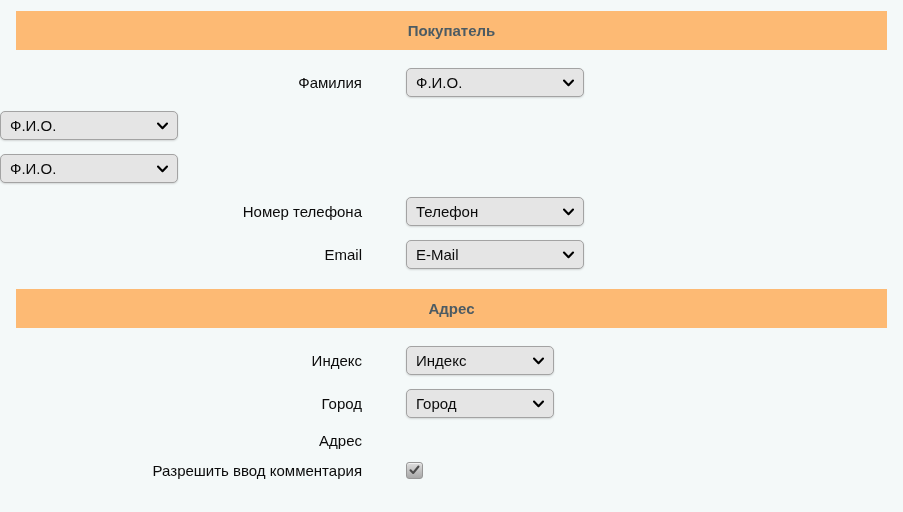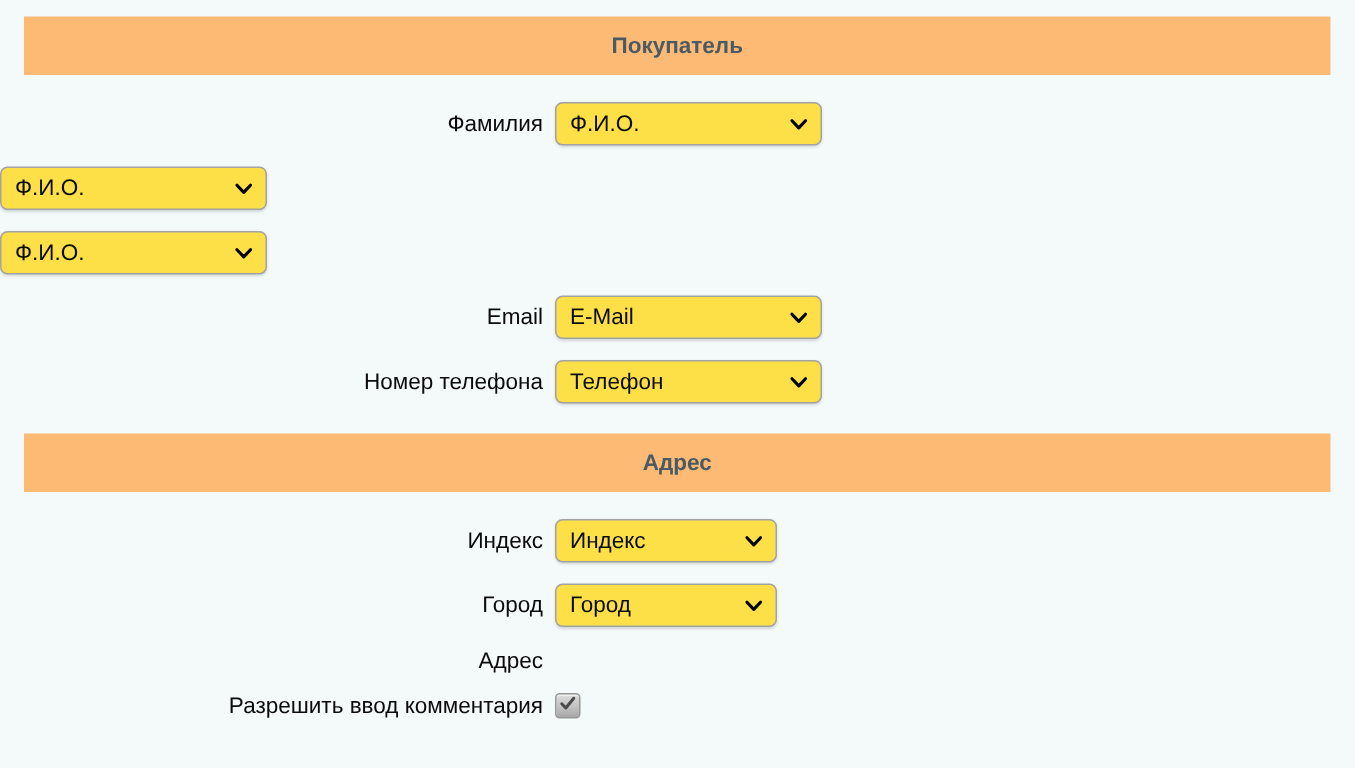--- a/index.html
+++ b/index.html
@@ -20,20 +20,21 @@
     justify-content: center;
     font-size: 15px;
     font-weight: bold;
     color: #4c5b63;
   }
   .section-header + .form-row { margin-top: 18px; }
   .form-row {
     display: flex;
     align-items: center;
     margin-top: 14px;
+    gap: 36px;
   }
   .form-label {
     width: 362px;
     text-align: right;
     padding-right: 0;
     margin-right: 8px;
     font-size: 15px;
     color: #0b0b0b;
     flex: 0 0 362px;
   }
@@ -43,21 +44,21 @@
   }
   .select-wrap.w-wide  { width: 178px; }
   .select-wrap.w-narrow { width: 148px; }
   select.form-select {
     -webkit-appearance: none;
     appearance: none;
     width: 100%;
     height: 29px;
     border: 1px solid #a3a3a3;
     border-radius: 5px;
-    background: #fde047;
+    background: #e5e5e5;
     font-family: "Liberation Sans", sans-serif;
     font-size: 15px;
     color: #0b0b0b;
     padding: 0 28px 0 9px;
     box-shadow: 0 1px 2px rgba(0,0,0,0.14);
     outline: none;
   }
   .chevron {
     position: absolute;
     right: 9px;
@@ -127,38 +128,38 @@
       </select>
       <span class="chevron">
         <svg width="13" height="9" viewBox="0 0 13 9">
             <path d="M2 2 L6.5 6.7 L11 2" stroke="#000" stroke-width="2.1" fill="none" stroke-linecap="round" stroke-linejoin="round"></path>
           </svg>
       </span>
     </span>
   </div>
 
   <div class="form-row">
+    <label class="form-label">Номер телефона</label>
+    <span class="select-wrap w-wide">
+      <select class="form-select">
+        <option>Телефон</option>
+      </select>
+      <span class="chevron">
+        <svg width="13" height="9" viewBox="0 0 13 9">
+            <path d="M2 2 L6.5 6.7 L11 2" stroke="#000" stroke-width="2.1" fill="none" stroke-linecap="round" stroke-linejoin="round"></path>
+          </svg>
+      </span>
+    </span>
+  </div>
+
+  <div class="form-row">
     <label class="form-label">Email</label>
     <span class="select-wrap w-wide">
       <select class="form-select">
         <option>E-Mail</option>
-      </select>
-      <span class="chevron">
-        <svg width="13" height="9" viewBox="0 0 13 9">
-            <path d="M2 2 L6.5 6.7 L11 2" stroke="#000" stroke-width="2.1" fill="none" stroke-linecap="round" stroke-linejoin="round"></path>
-          </svg>
-      </span>
-    </span>
-  </div>
-
-  <div class="form-row">
-    <label class="form-label">Номер телефона</label>
-    <span class="select-wrap w-wide">
-      <select class="form-select">
-        <option>Телефон</option>
       </select>
       <span class="chevron">
         <svg width="13" height="9" viewBox="0 0 13 9">
             <path d="M2 2 L6.5 6.7 L11 2" stroke="#000" stroke-width="2.1" fill="none" stroke-linecap="round" stroke-linejoin="round"></path>
           </svg>
       </span>
     </span>
   </div>
 
   <div class="section-header section-address">

